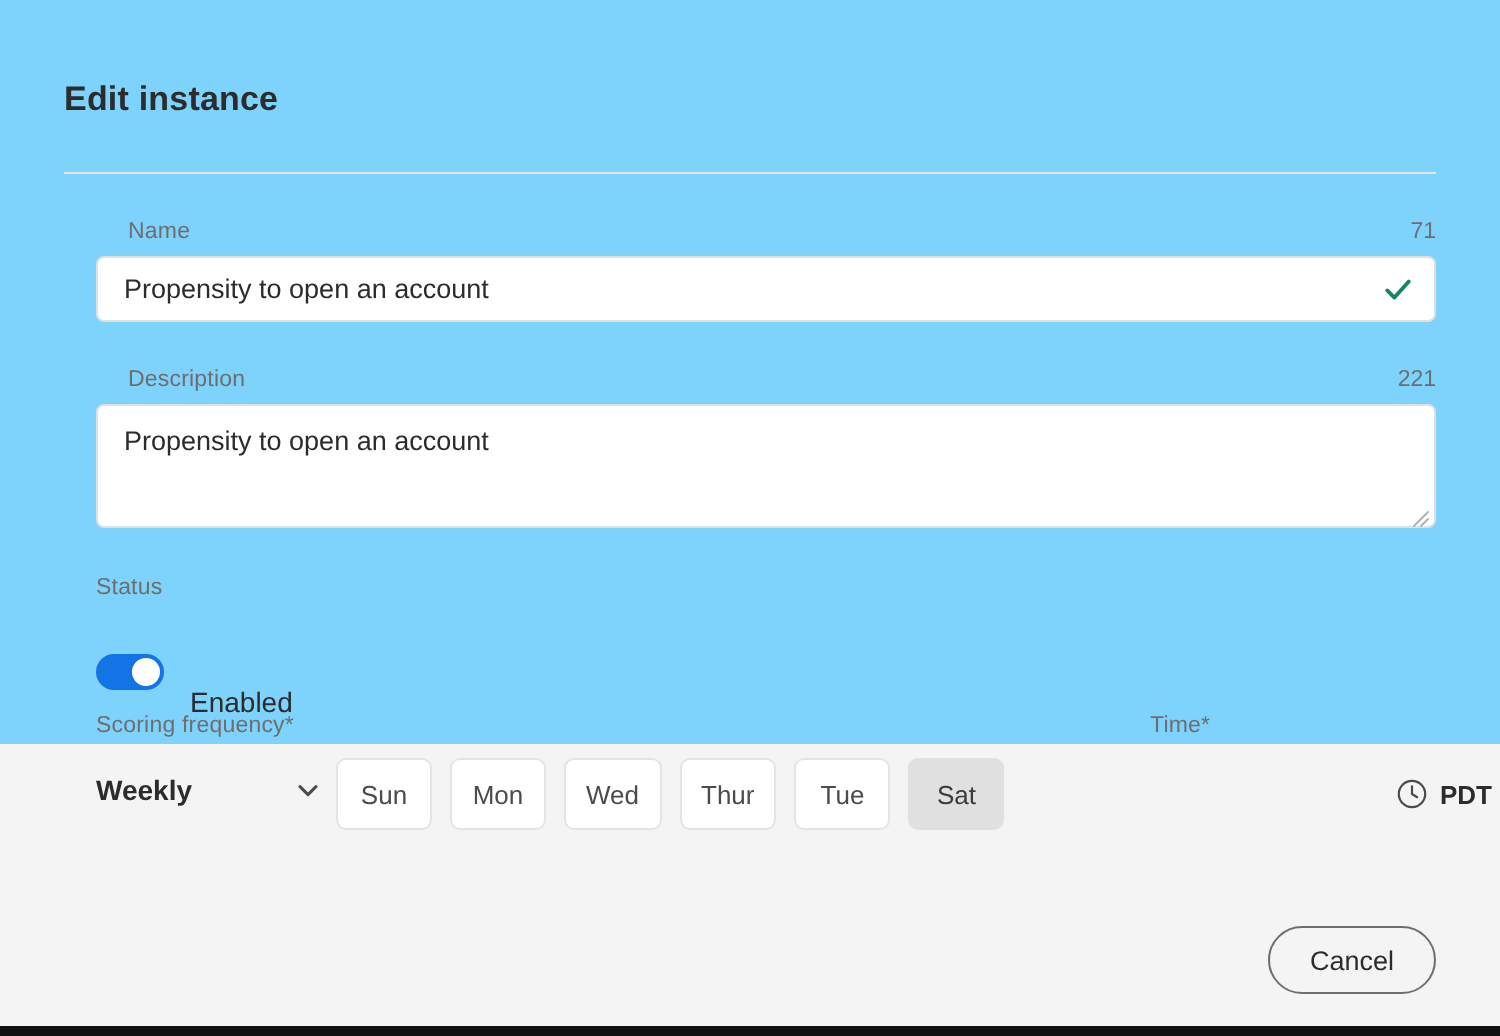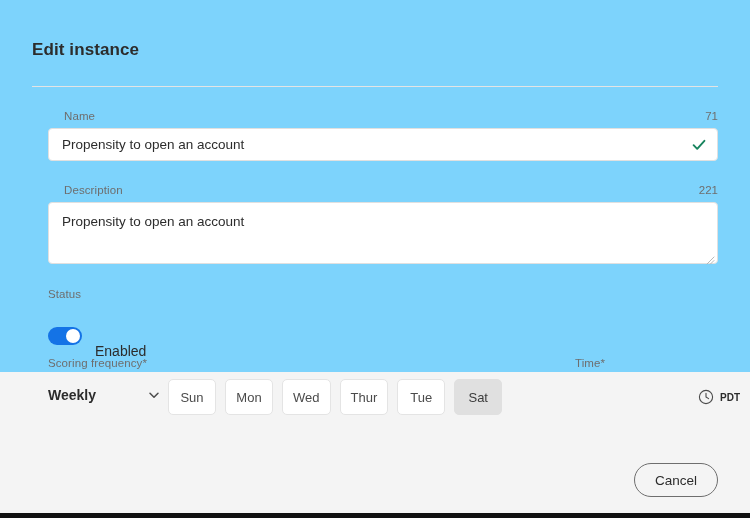--- a/index.html
+++ b/index.html
@@ -266,21 +266,21 @@
     display: flex;
     align-items: center;
     gap: 6px;
   }
   .clock-icon {
     width: 16px;
     height: 16px;
     line-height: 0;
   }
   .tz-label {
-    font-size: 10px;
+    font-size: 13px;
     font-weight: bold;
     color: #2c2c2c;
   }
 
   
   .footer {
     position: absolute;
     right: 32px;
     top: 463px;
     display: flex;

